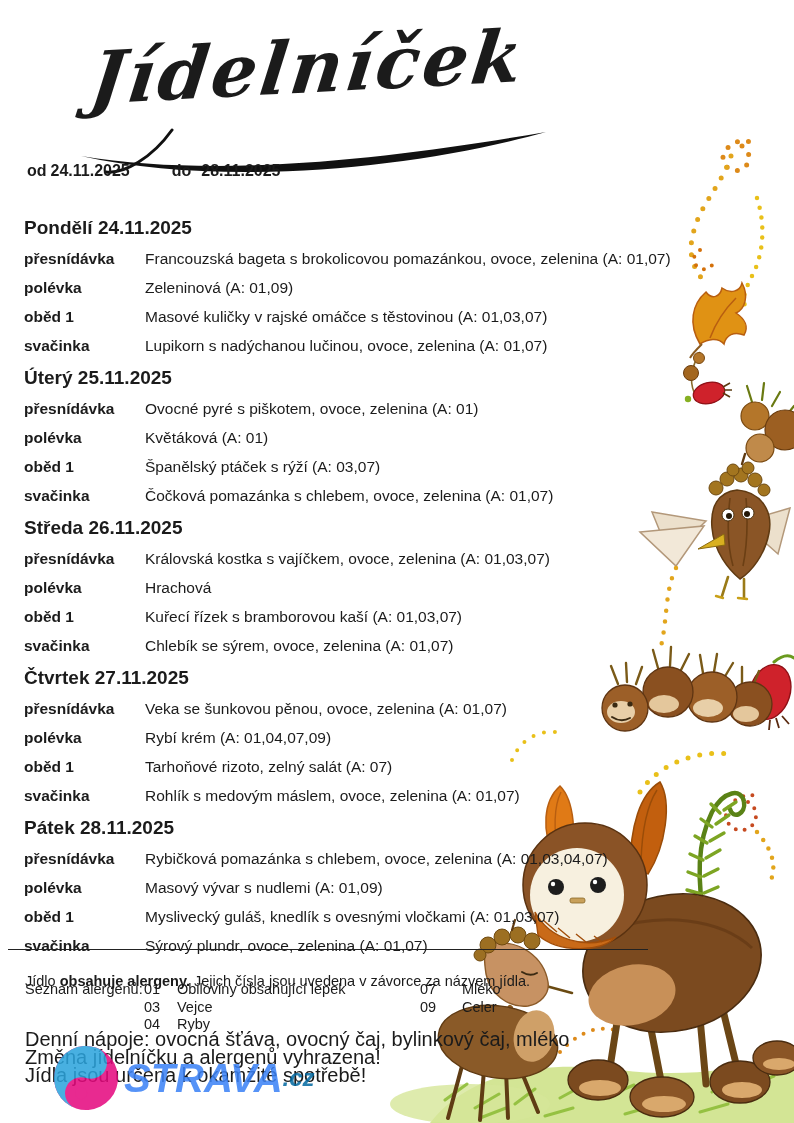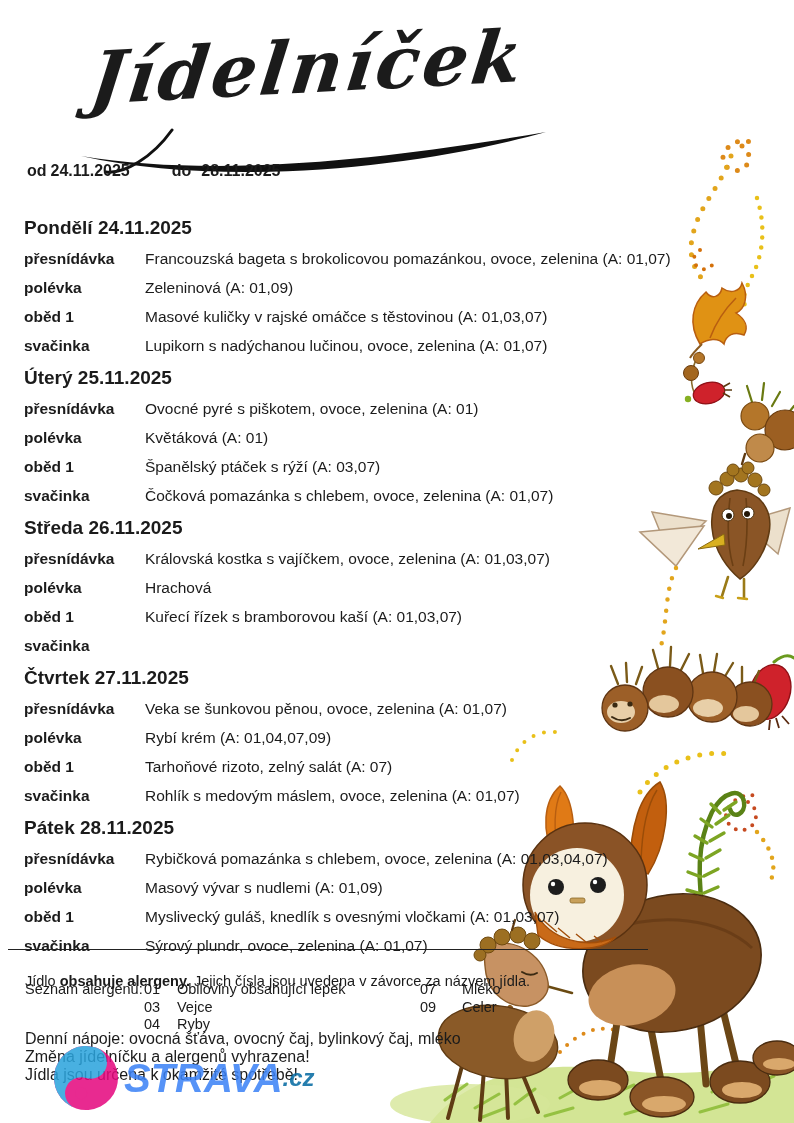--- a/index.html
+++ b/index.html
@@ -30,21 +30,21 @@
   .row-text { flex:1; white-space:nowrap; }
   
   .rule { position:absolute; top:949px; left:8px; width:640px; border-top:1.6px solid #222; z-index:2; }
   .allergen-note { position:absolute; top:958px; left:25px; z-index:2; font-size:14.5px; }
   .allergen-note b { font-weight:bold; }
   .allergen-table {
     position:absolute; top:981px; left:25px; z-index:2; font-size:14.5px; line-height:17.5px;
     display:grid; grid-template-columns:119px 33px 243px 42px auto; column-gap:0; row-gap:0;
   }
   .allergen-table .cell { white-space:nowrap; }
-  .footer-lines { position:absolute; top:1030px; left:25px; z-index:2; font-size:16px; line-height:18px; }
+  .footer-lines { position:absolute; top:1030px; left:25px; z-index:2; font-size:20px; line-height:18px; }
   
   .logo { position:absolute; left:50px; top:1042px; z-index:3; display:flex; align-items:center; opacity:.86; }
   .logo-text { font-style:italic; font-weight:bold; font-size:40px; letter-spacing:0px; margin-left:2px; line-height:72px; }
   .logo-tld { font-style:italic; font-weight:bold; font-size:24px; }
   
   .deco { position:absolute; inset:0; z-index:1; pointer-events:none; }
 </style>
 </head>
 <body>
 
@@ -261,20 +261,21 @@
       <div class="menu-row">
         <span class="row-label">polévka</span>
         <span class="row-text">Hrachová</span>
       </div>
       <div class="menu-row">
         <span class="row-label">oběd 1</span>
         <span class="row-text">Kuřecí řízek s bramborovou kaší  (A: 01,03,07)</span>
       </div>
       <div class="menu-row">
         <span class="row-label">svačinka</span>
+        <span class="row-text">Chlebík se sýrem, ovoce, zelenina  (A: 01,07)</span>
       </div>
     </section>
 
     <section class="day">
       <h2 class="day-title">Čtvrtek 27.11.2025</h2>
       <div class="menu-row">
         <span class="row-label">přesnídávka</span>
         <span class="row-text">Veka se šunkovou pěnou, ovoce, zelenina  (A: 01,07)</span>
       </div>
       <div class="menu-row">

